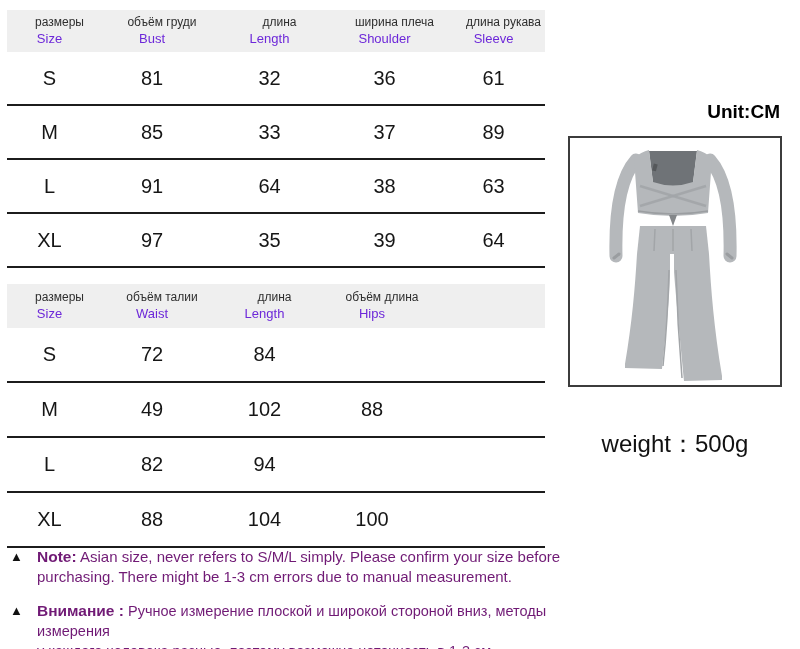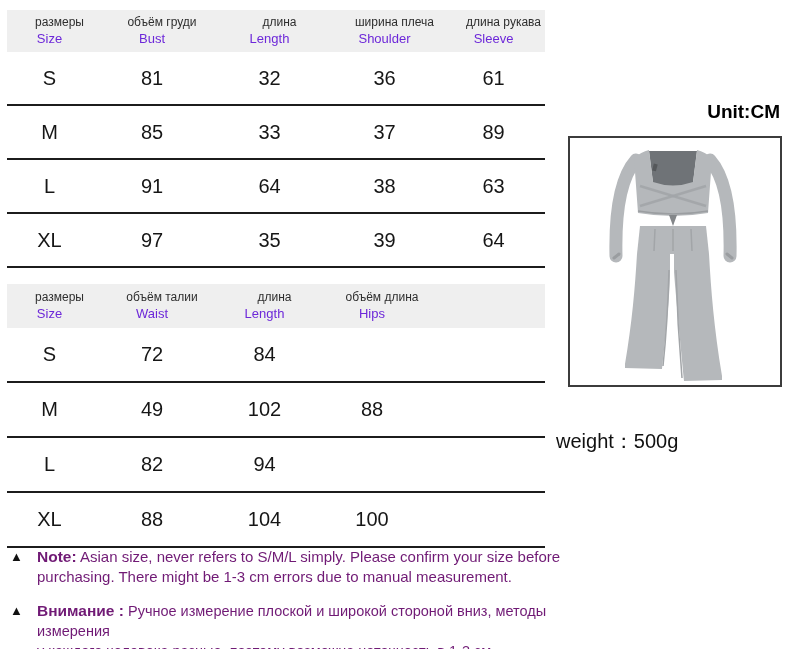--- a/index.html
+++ b/index.html
@@ -24,22 +24,22 @@
   .note + .note{margin-top:14px;}
   .tri{width:19px;flex:0 0 19px;font-size:13px;line-height:20px;color:#111;}
   .ntext{font-size:15px;line-height:20px;color:#701a75;}
   .ntitle{font-weight:bold;font-size:15.5px;}
   .ru-note .ntext{font-size:14.5px;}
   
   .unit{position:absolute;left:568px;top:101px;width:212px;text-align:right;
         font-size:19px;font-weight:600;color:#000000;}
   .product-box{position:absolute;left:568px;top:136px;width:210px;height:247px;
         border:2px solid #3c3c3c;background:#fff;}
-  .weight{position:absolute;left:556px;top:428px;width:238px;
-        font-size:20px;color:#111;}
+  .weight{position:absolute;left:556px;top:428px;width:238px;text-align:center;
+        font-size:24px;color:#111;}
 </style>
 </head>
 <body>
 
 <div class="tables">
 
   <div class="thead t1cols">
     <div class="hcell">
       <span class="ru">размеры</span>
       <span class="en">Size</span>

